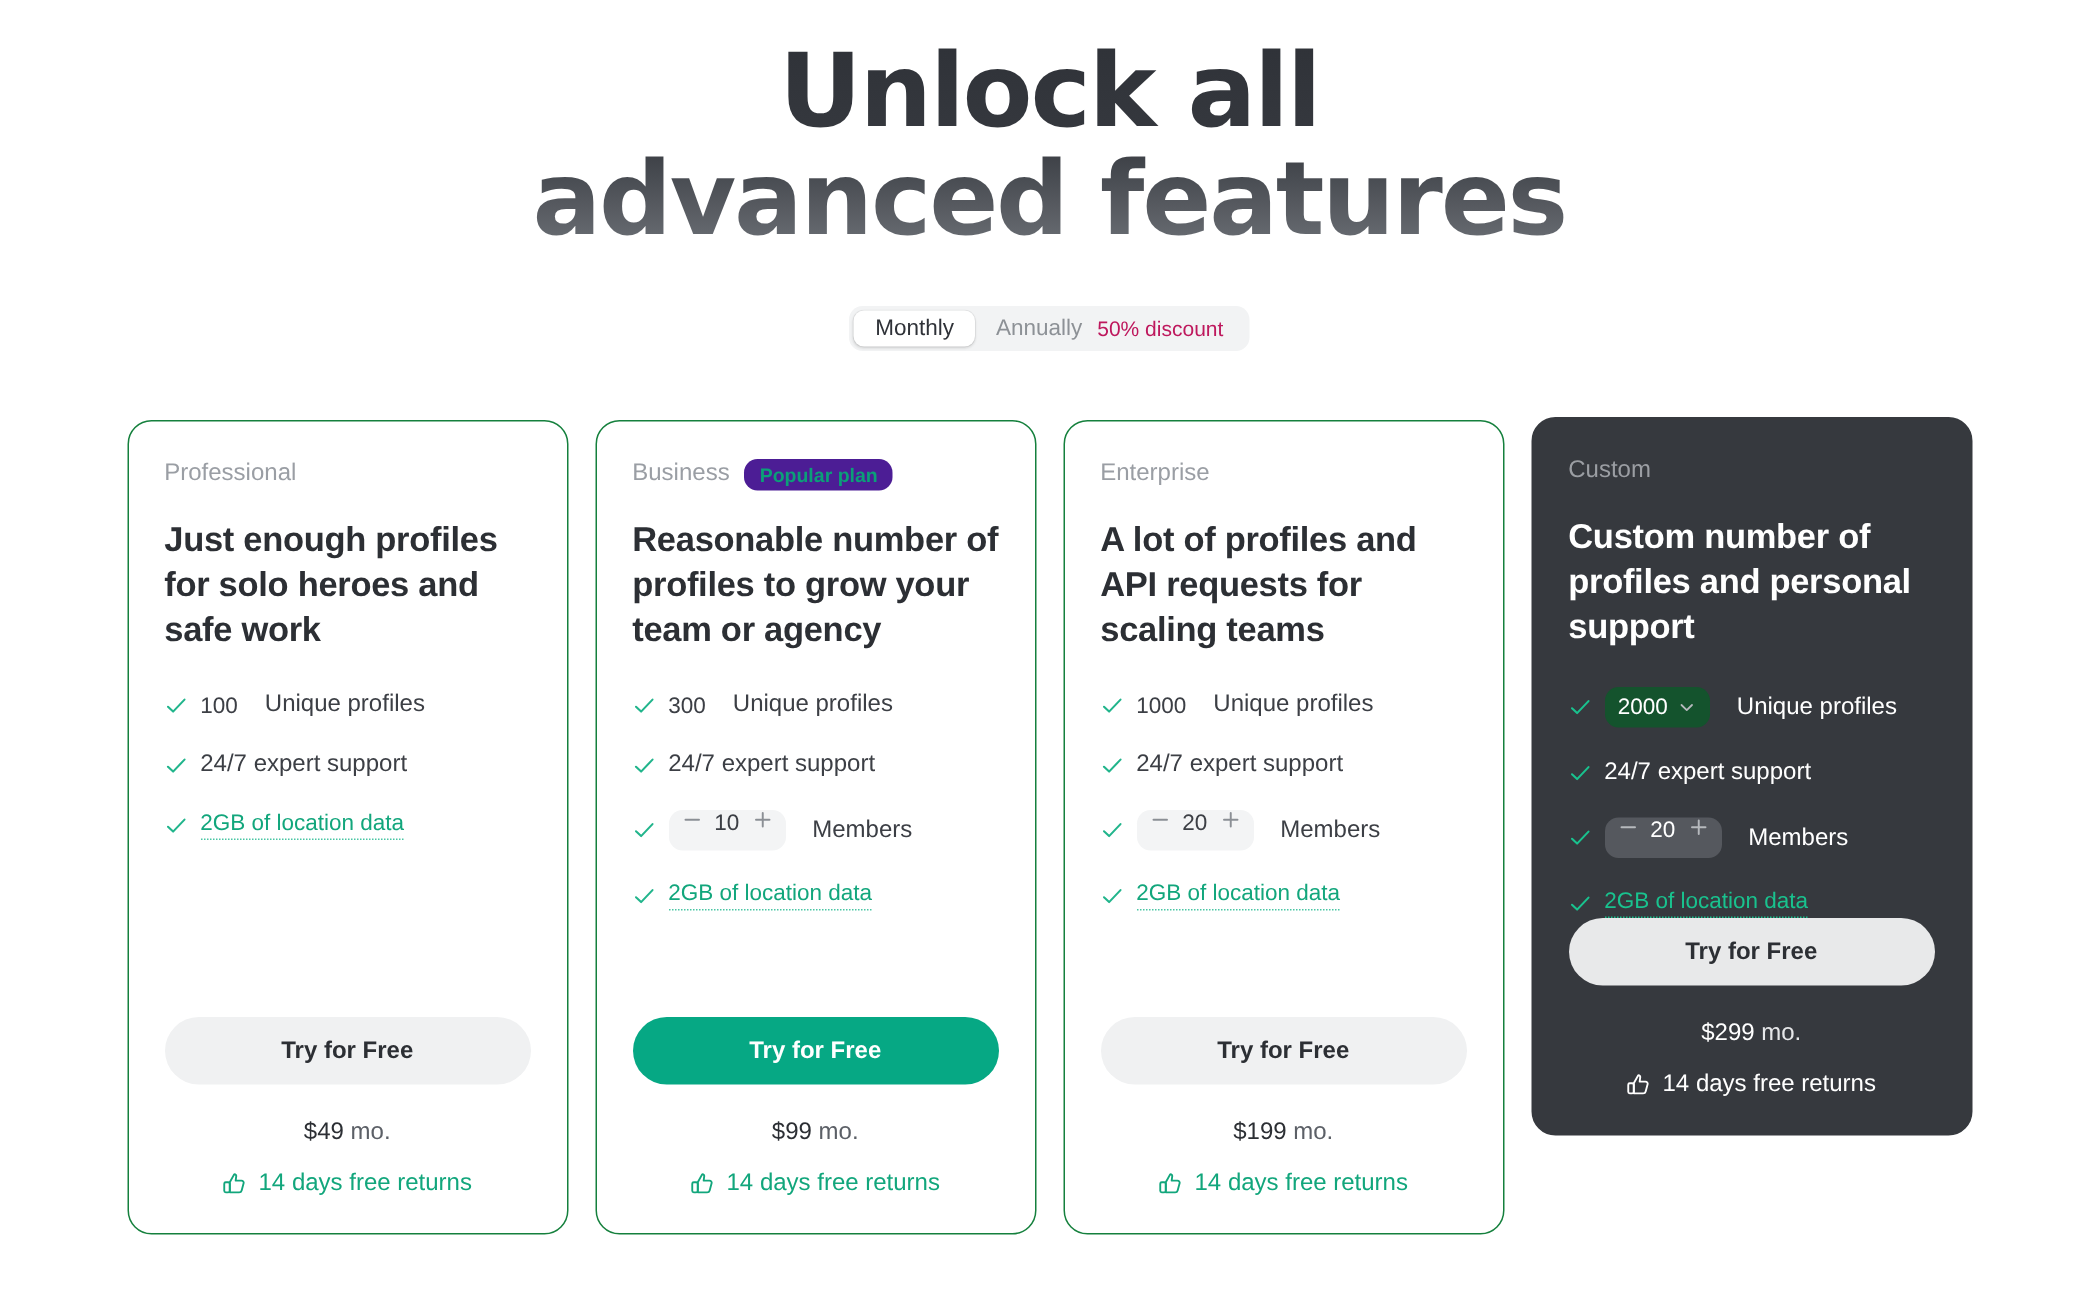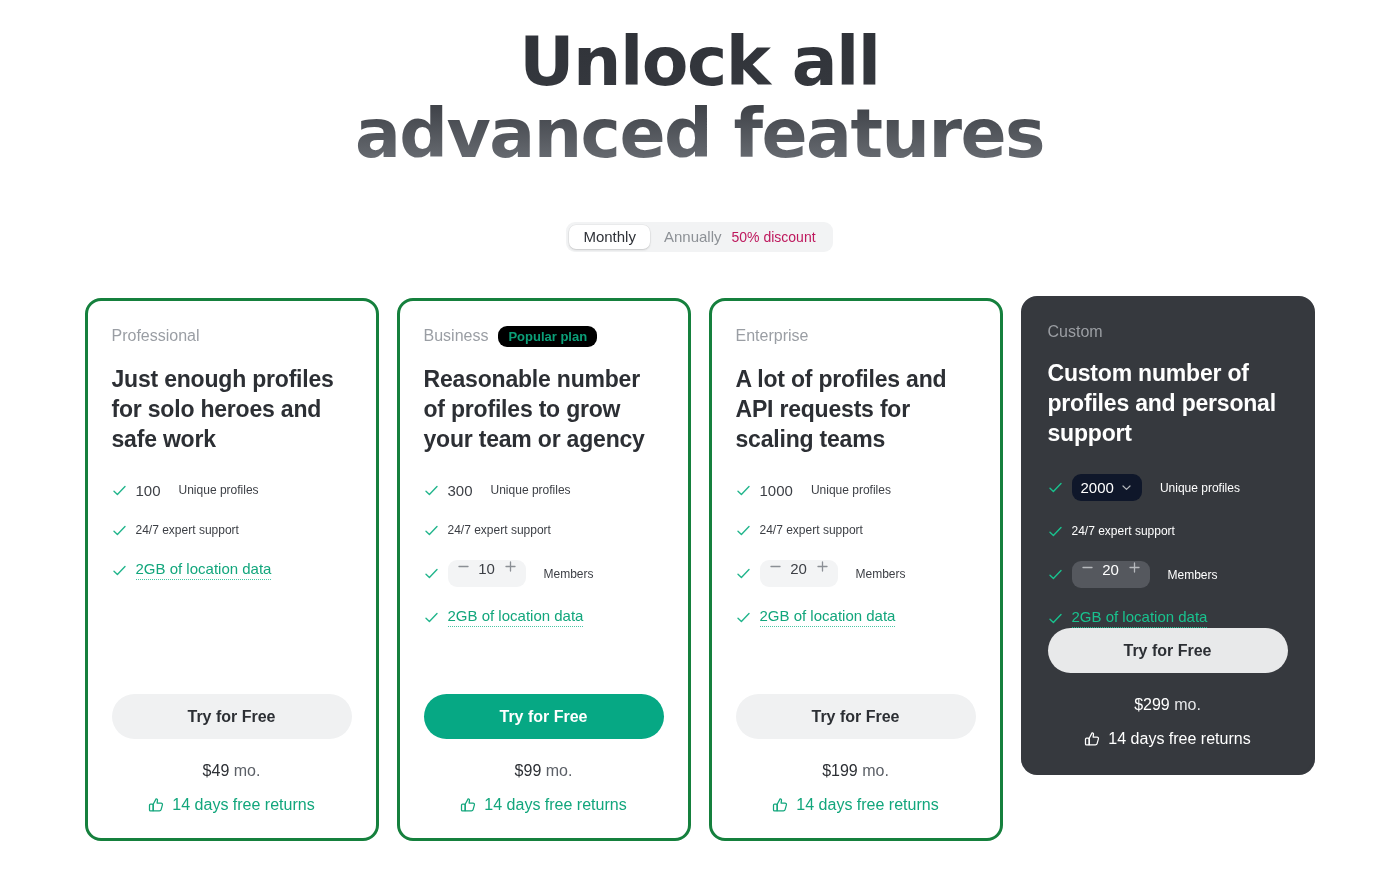--- a/index.html
+++ b/index.html
@@ -29,21 +29,21 @@
     background-clip: text;
     color: transparent;
     -webkit-text-fill-color: transparent;
   }
   .hero-title .line { display: block; }
 
   
   .toggle-wrap {
     display: flex;
     justify-content: center;
-    margin-top: 52px;
+    margin-top: 34px;
   }
   .toggle {
     display: inline-flex;
     align-items: center;
     background: #f2f3f4;
     border-radius: 9px;
     padding: 3px;
     height: 30px;
   }
   .toggle-opt {
@@ -76,21 +76,21 @@
   .cards {
     display: flex;
     justify-content: center;
     align-items: flex-start;
     gap: 18px;
     margin-top: 46px;
   }
   .card {
     width: 294px;
     background: #ffffff;
-    border: 3px solid #15803d;
+    border: 1px solid #15803d;
     border-radius: 16px;
     padding: 24px 24px 0;
     height: 543px;
     display: flex;
     flex-direction: column;
     position: relative;
   }
   .card.dark {
     background: #36393e;
     border-color: #36393e;
@@ -104,21 +104,21 @@
     gap: 10px;
     height: 22px;
   }
   .card-label {
     font-size: 16px;
     color: #9a9ea4;
   }
   .card.dark .card-label { color: #9b9ea3; }
 
   .badge {
-    background: #000000;
+    background: #4c1d95;
     color: #0b9f78;
     font-size: 13px;
     font-weight: 600;
     padding: 4px 10px;
     border-radius: 9px;
     line-height: 1;
     white-space: nowrap;
   }
 
   .card-title {
@@ -150,21 +150,21 @@
     height: 15px;
     display: block;
   }
   .check svg { display: block; }
   .feature-num {
     font-size: 15px;
     color: #3c3f45;
     min-width: 0;
   }
   .feature-text {
-    font-size: 12px;
+    font-size: 16px;
     color: #3c3f45;
   }
   .card.dark .feature-text { color: #ffffff; }
   .feature-text.spaced { margin-left: 9px; }
 
   .link-feature {
     font-size: 15px;
     color: #12a67c;
     border-bottom: 1.5px dotted #49c6a4;
     padding-bottom: 2px;
@@ -203,21 +203,21 @@
     min-width: 18px;
     text-align: center;
   }
   .card.dark .step-val { color: #ffffff; }
 
   
   .dropdown {
     display: inline-flex;
     align-items: center;
     gap: 6px;
-    background: #0f172a;
+    background: #14532d;
     border-radius: 9px;
     height: 27px;
     padding: 0 9px;
     cursor: pointer;
   }
   .dropdown-val {
     font-size: 15px;
     color: #ffffff;
   }
 

